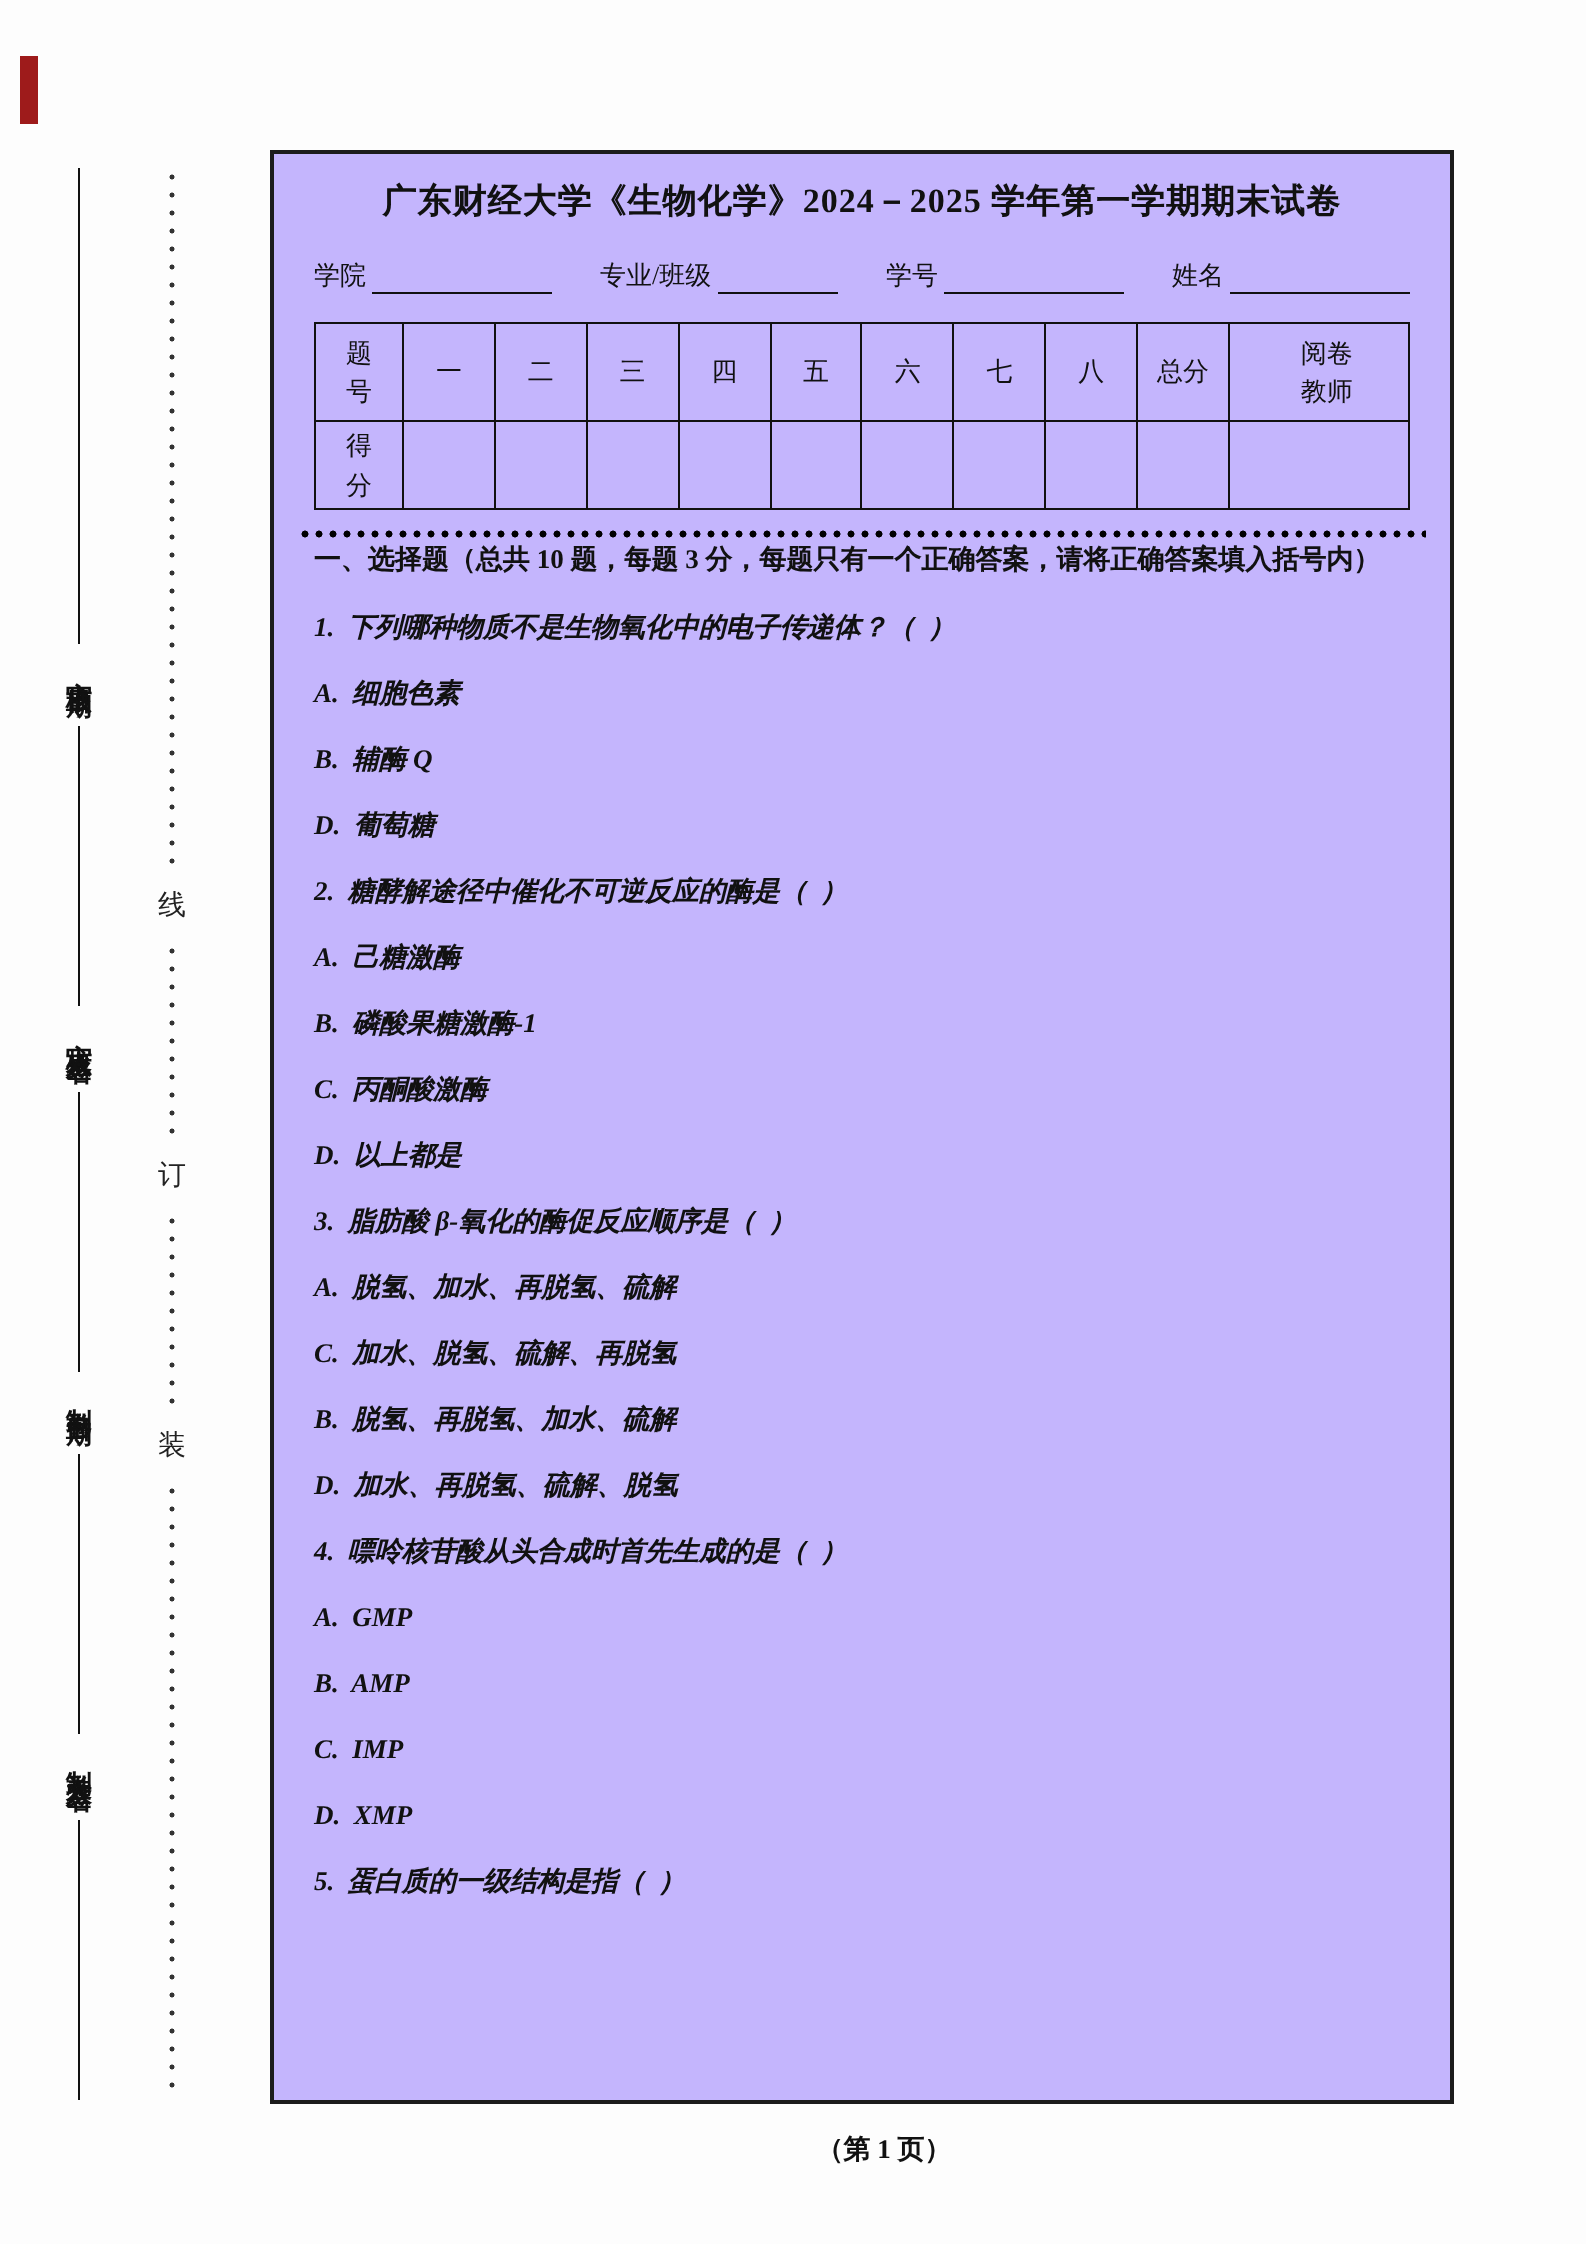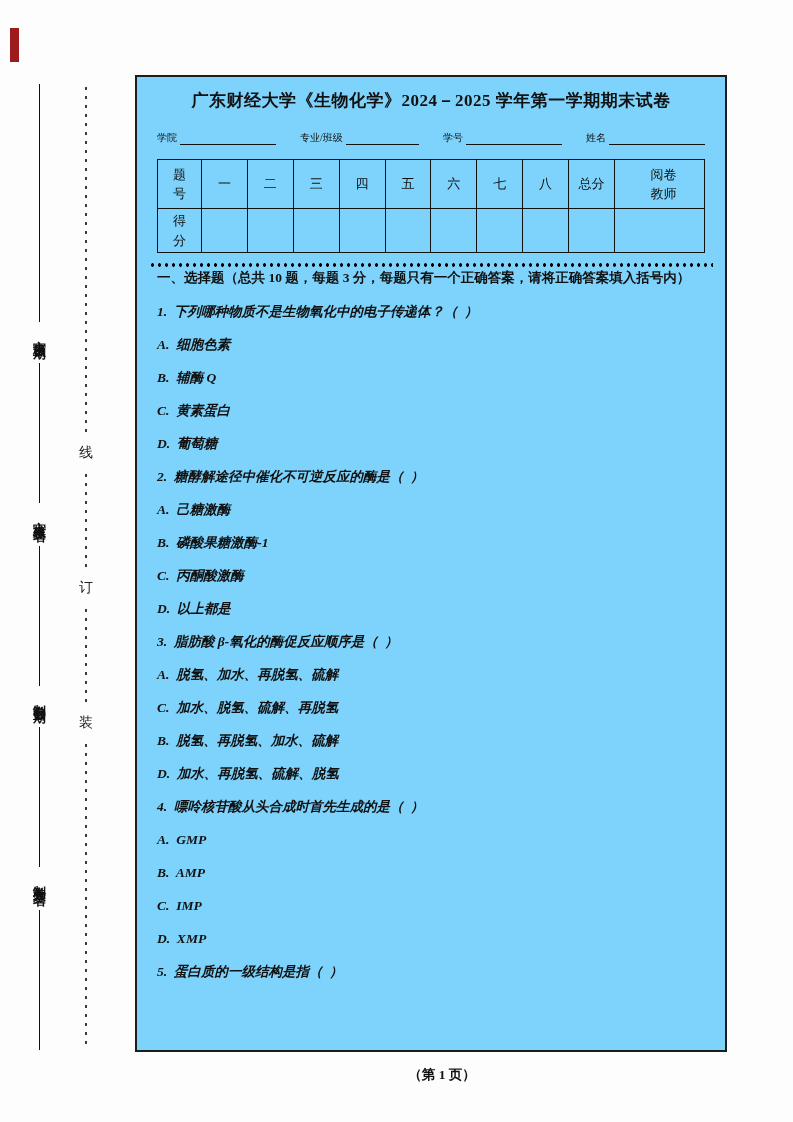--- a/index.html
+++ b/index.html
@@ -17,24 +17,24 @@
     font-size:13px;letter-spacing:2px;padding:8px 0;color:#111;white-space:nowrap;}
   
   .binding-line{position:absolute;left:84px;top:84px;height:966px;width:4px;
     background-image:radial-gradient(circle,#333 1.1px,transparent 1.4px);
     background-size:4px 9px;background-repeat:repeat-y;}
   .binding-char{position:absolute;left:50%;transform:translateX(-50%);
     background:#fdfdfd;font-size:14px;padding:7px 0;color:#222;}
   
   .main-box{position:absolute;left:135px;top:75px;width:592px;height:977px;
     border:2px solid #1c1c1c;padding:12px 20px 0;box-sizing:border-box;
-    overflow:hidden;background:#7dd3fc;}
+    overflow:hidden;background:#c4b5fd;}
   .paper-title{text-align:center;font-weight:bold;font-size:17px;
     letter-spacing:.5px;line-height:24px;}
-  .fields-row{display:flex;margin-top:16px;font-size:10px;gap:24px;}
+  .fields-row{display:flex;margin-top:16px;font-size:13px;gap:24px;}
   .field{flex:1;display:flex;align-items:flex-end;}
   .field .blank{flex:1;border-bottom:1.2px solid #111;height:15px;margin-left:3px;}
   .score-table{width:100%;border-collapse:collapse;margin-top:14px;table-layout:fixed;}
   .score-table td{border:1.2px solid #111;text-align:center;vertical-align:middle;
     font-size:13px;padding:2px;}
   .score-table tr.hdr td{height:44px;}
   .score-table tr.scr td{height:36px;}
   .wrap1{display:inline-block;width:1.3em;line-height:1.5;}
   .wrap2{display:inline-block;width:2.6em;line-height:1.5;text-align:right;}
   .dotted-sep{margin:10px -8px 0;height:4px;
@@ -131,21 +131,20 @@
           <td></td>
         </tr>
       </tbody>
   </table>
   <div class="dotted-sep"></div>
   <div class="section-title">一、选择题（总共 10 题，每题 3 分，每题只有一个正确答案，请将正确答案填入括号内）</div>
   <div class="questions" id="questions">
       <div class="q-line">1.  下列哪种物质不是生物氧化中的电子传递体？（  ）</div>
       <div class="q-line">A.  细胞色素</div>
       <div class="q-line">B.  辅酶 Q</div>
-      <div class="q-line">C.  黄素蛋白</div>
       <div class="q-line">D.  葡萄糖</div>
       <div class="q-line">2.  糖酵解途径中催化不可逆反应的酶是（  ）</div>
       <div class="q-line">A.  己糖激酶</div>
       <div class="q-line">B.  磷酸果糖激酶-1</div>
       <div class="q-line">C.  丙酮酸激酶</div>
       <div class="q-line">D.  以上都是</div>
       <div class="q-line">3.  脂肪酸 β-氧化的酶促反应顺序是（  ）</div>
       <div class="q-line">A.  脱氢、加水、再脱氢、硫解</div>
       <div class="q-line">C.  加水、脱氢、硫解、再脱氢</div>
       <div class="q-line">B.  脱氢、再脱氢、加水、硫解</div>

